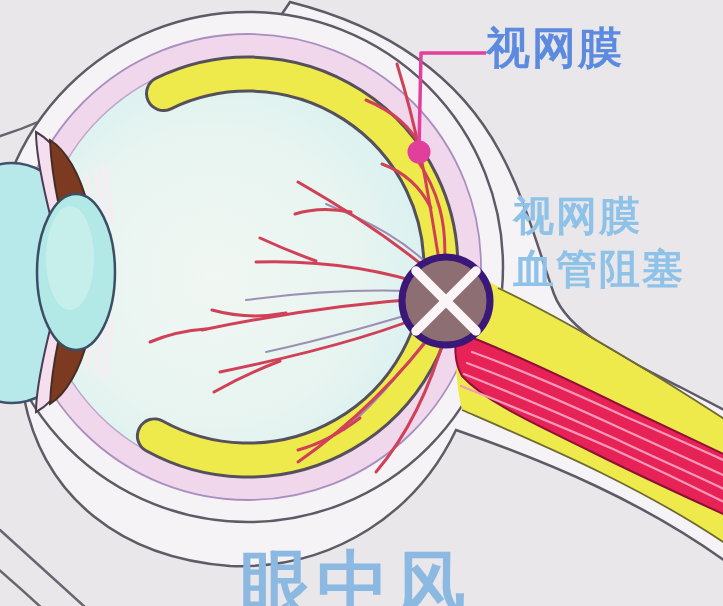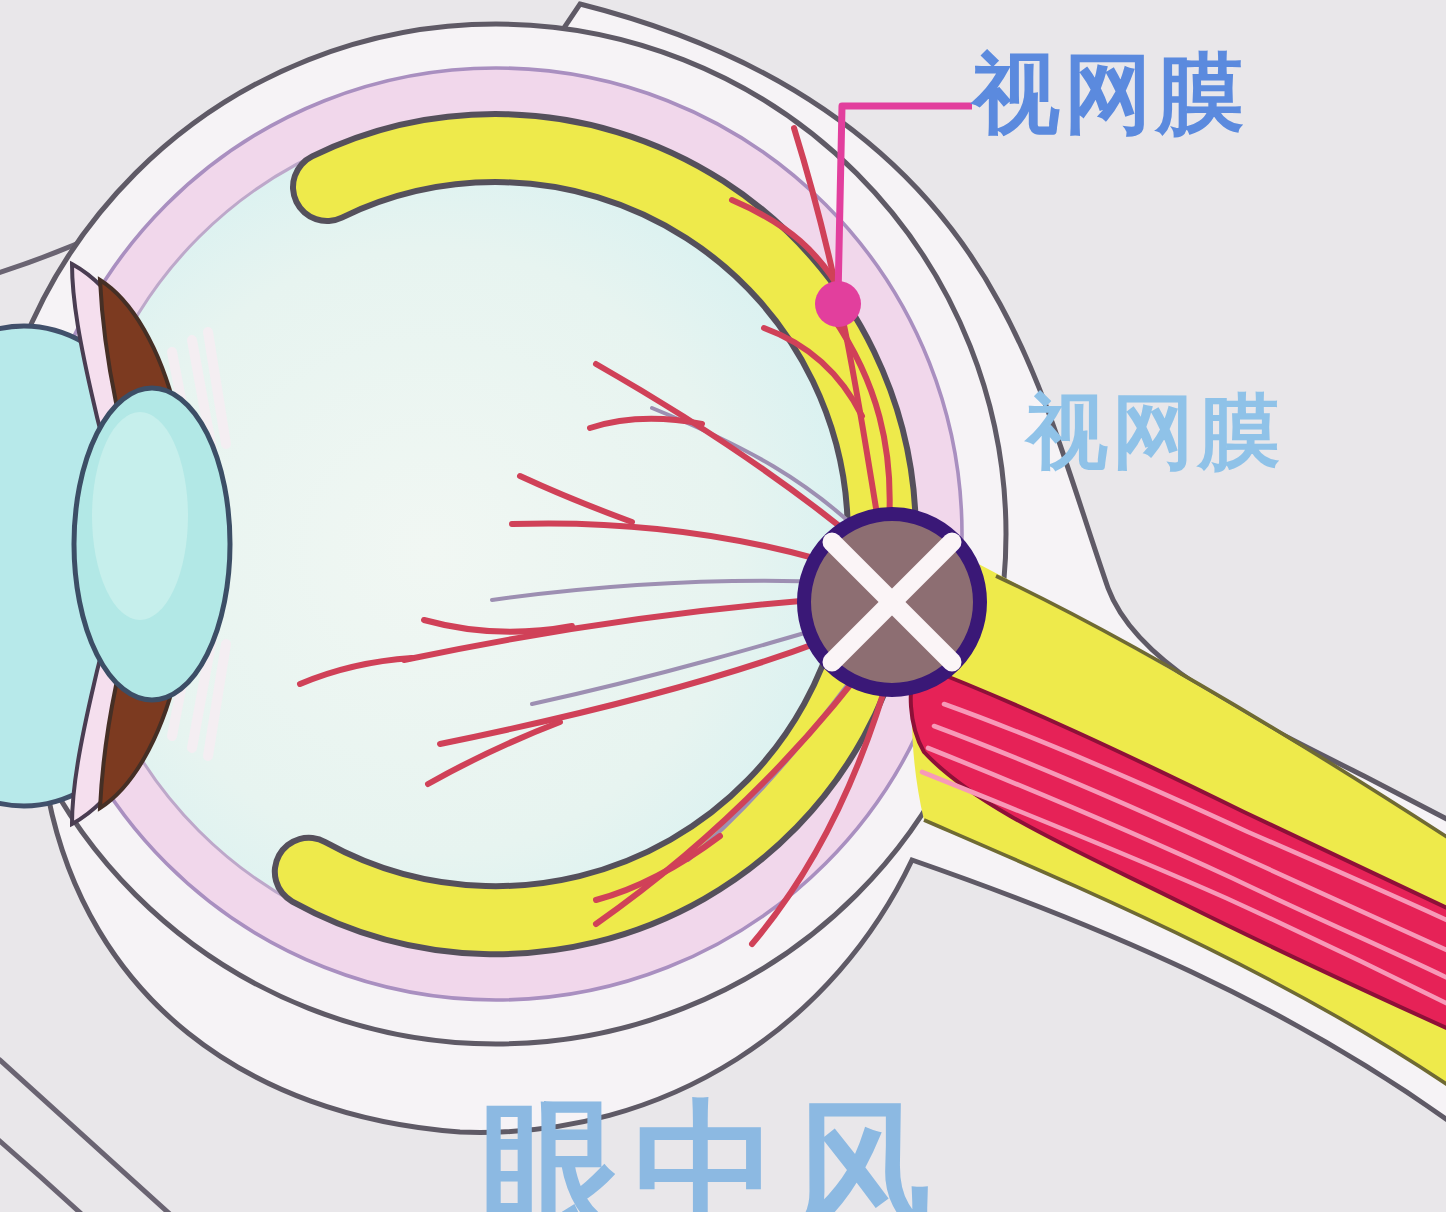--- a/index.html
+++ b/index.html
@@ -162,16 +162,17 @@
     <g>
       <polyline points="486,53 421,53 419,149" fill="none" stroke="#e23f9d" stroke-width="3.5" stroke-linejoin="round"></polyline>
       <circle cx="419" cy="152" r="11.5" fill="#e23f9d"></circle>
     </g>
   </svg>
 
   <div id="retina-label" class="label">视网膜</div>
 
   <div id="occlusion-label" class="label">
     <div>视网膜</div>
+    <div>血管阻塞</div>
   </div>
 
   <div id="title-label" class="label">眼中风</div>
 </div>
 
 </body></html>

